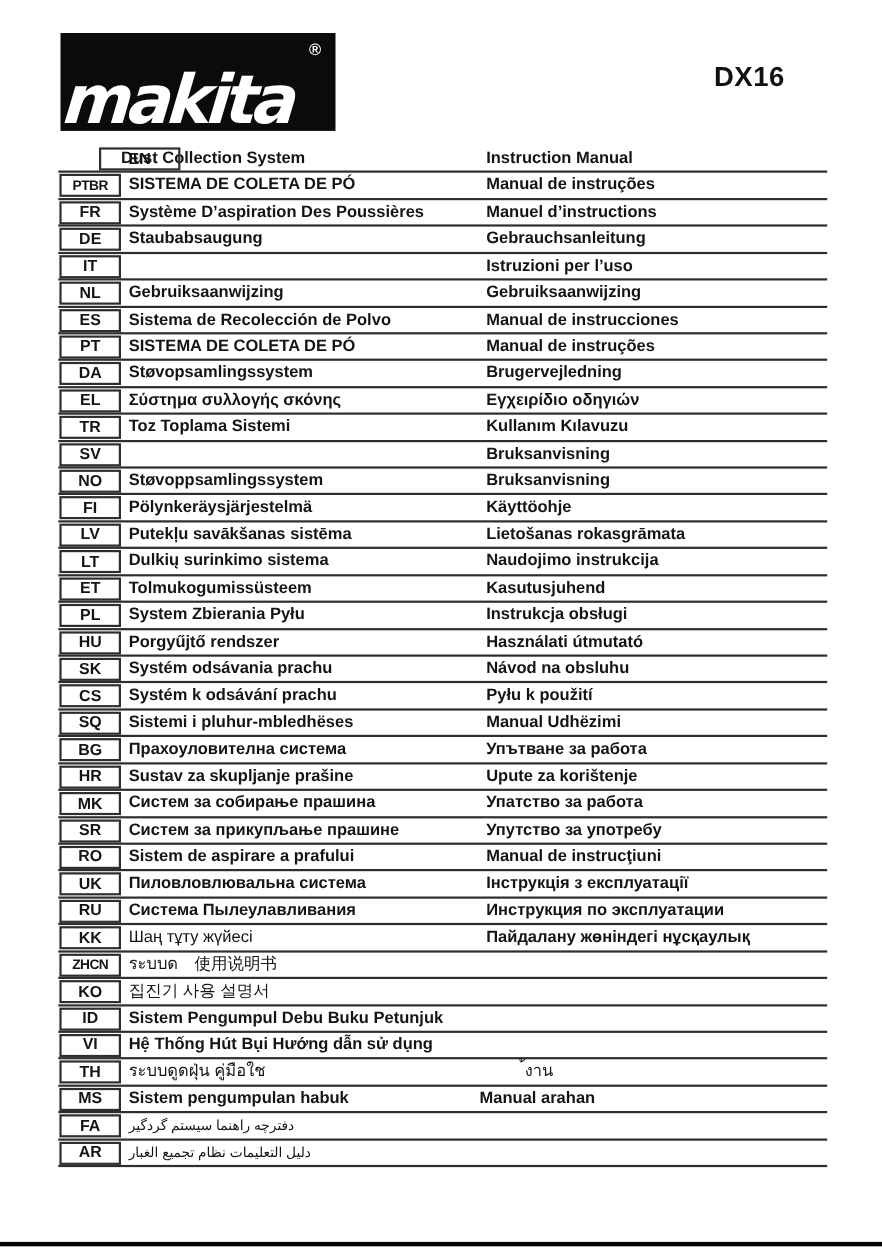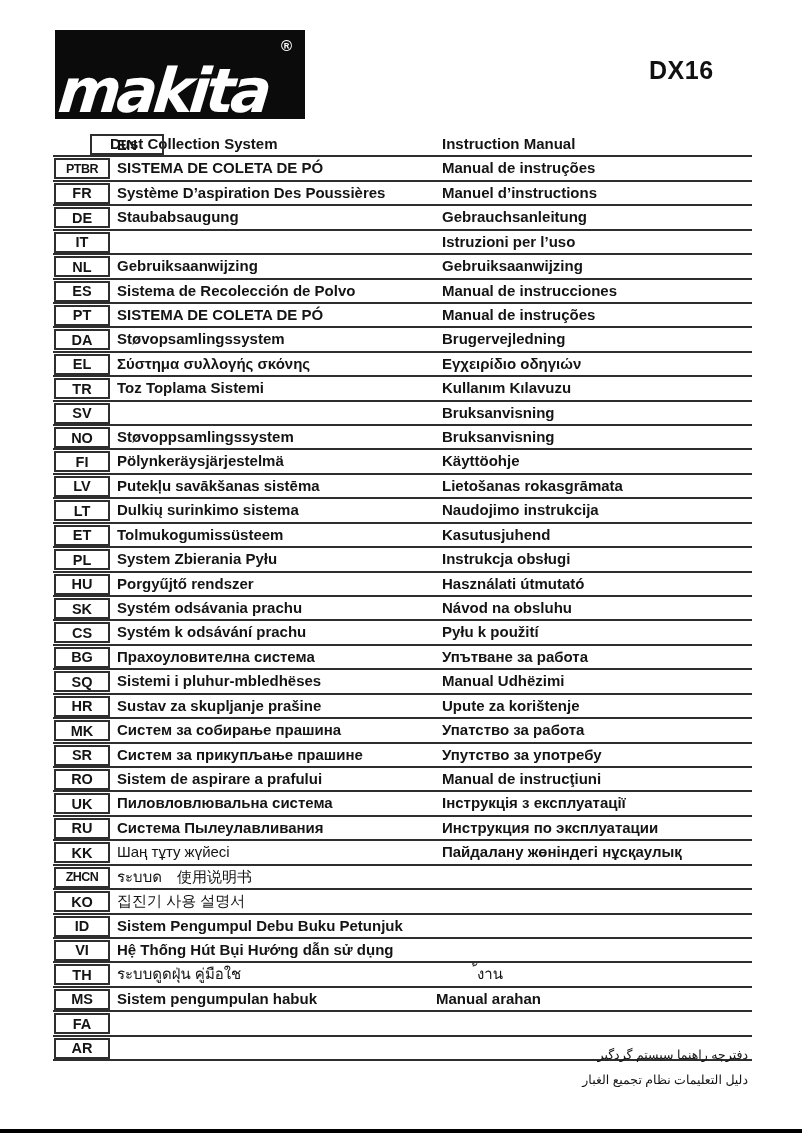--- a/index.html
+++ b/index.html
@@ -49,22 +49,22 @@
     z-index:1;
   }
   .product { left:64px; }
   .manual  { left:389px; }
   .row.en .product { left:57px; }
   .row.light .cell { font-weight:normal; }
   .row.product-light .product { font-weight:normal; }
   .row.ms .manual { left:383px;text-align:right; }
   .row.th .manual { left:424px; }
   .row.center .product {
-    left:64px; right:4px; text-align:right;
-    font-weight:normal; font-size:12.5px; direction:rtl;margin-top:32px;
+    left:64px; right:4px; text-align:left;
+    font-weight:normal; font-size:12.5px; direction:rtl;
   }
   .bottom-bar {
     position:absolute; left:0; top:1129px; width:802px; height:4px;
     background:#000000;
   }
 </style>
 </head>
 <body>
 
 <div class="logo">
@@ -171,28 +171,28 @@
     <span class="codebox">SK</span>
     <span class="cell product">Systém odsávania prachu</span>
     <span class="cell manual">Návod na obsluhu</span>
   </div>
     <div class="row">
     <span class="codebox">CS</span>
     <span class="cell product">Systém k odsávání prachu</span>
     <span class="cell manual">Pyłu k použití</span>
   </div>
     <div class="row">
+    <span class="codebox">SQ</span>
+    <span class="cell product">Sistemi i pluhur-mbledhëses</span>
+    <span class="cell manual">Manual Udhëzimi</span>
+  </div>
+    <div class="row">
     <span class="codebox">BG</span>
     <span class="cell product">Прахоуловителна система</span>
     <span class="cell manual">Упътване за работа</span>
-  </div>
-    <div class="row">
-    <span class="codebox">SQ</span>
-    <span class="cell product">Sistemi i pluhur-mbledhëses</span>
-    <span class="cell manual">Manual Udhëzimi</span>
   </div>
     <div class="row">
     <span class="codebox">HR</span>
     <span class="cell product">Sustav za skupljanje prašine</span>
     <span class="cell manual">Upute za korištenje</span>
   </div>
     <div class="row">
     <span class="codebox">MK</span>
     <span class="cell product">Систем за собирање прашина</span>
     <span class="cell manual">Упатство за работа</span>

